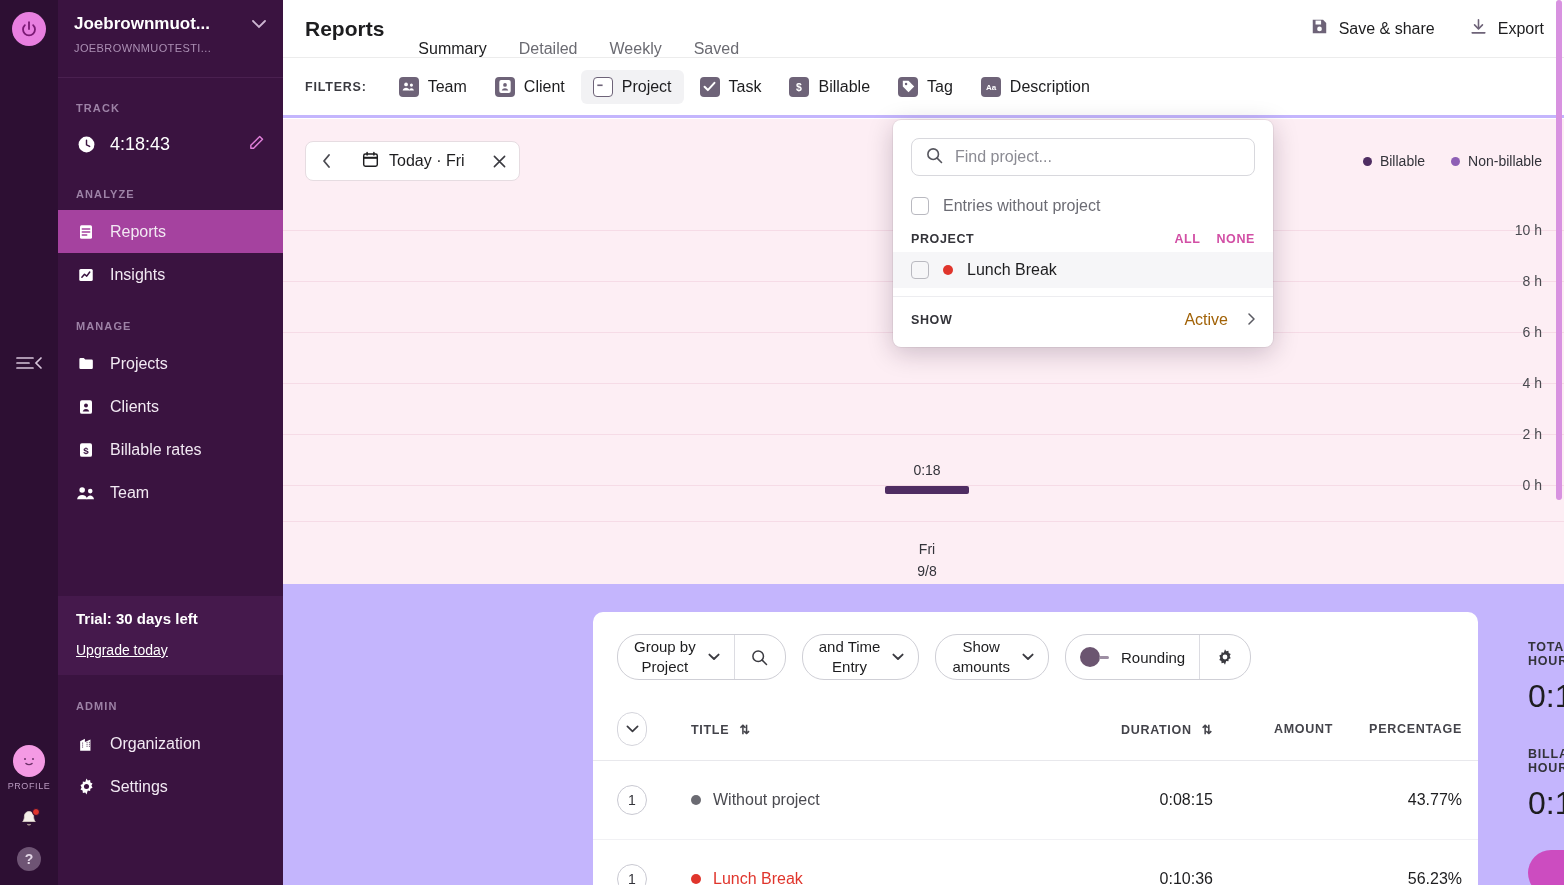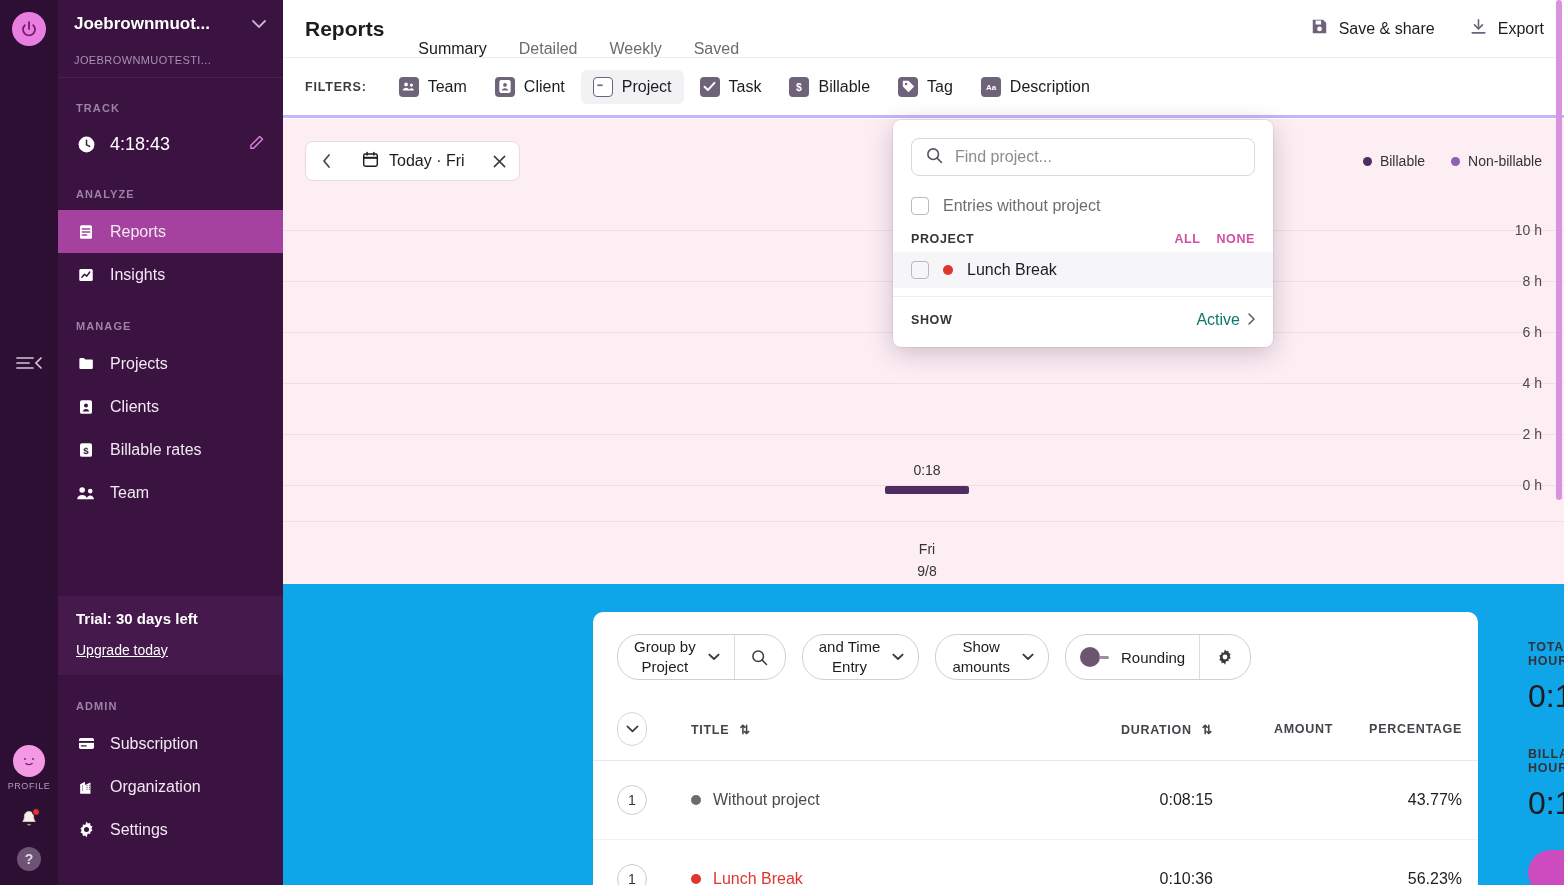--- a/index.html
+++ b/index.html
@@ -44,21 +44,21 @@
   
   .sidebar {
     width: 225px; height: 885px; background: #3a1340; flex: none;
     color: #fff; position: relative; z-index: 4;
   }
   .ws-header { padding: 14px 16px 14px 16px; display: flex; align-items: flex-start;
     border-bottom: 1px solid #4a2050; height: 78px; }
   .ws-texts { flex: 1; min-width: 0; }
   .ws-name { font-size: 17px; font-weight: bold; color: #fff;
     white-space: nowrap; overflow: hidden; text-overflow: ellipsis; }
-  .ws-sub { font-size: 11px; color: #ab8fb3; letter-spacing: .4px; margin-top: 20px;
+  .ws-sub { font-size: 11px; color: #ab8fb3; letter-spacing: .4px; margin-top: 8px;
     white-space: nowrap; overflow: hidden; text-overflow: ellipsis; }
   .ws-caret { color: #cdb6d2; font-size: 13px; padding-left: 6px; padding-top: 3px; }
 
   .sec-label { font-size: 11px; font-weight: bold; letter-spacing: 1.1px;
     color: #9d82a6; padding: 24px 0 10px 18px; }
   .nav-item { display: flex; align-items: center; height: 43px; padding-left: 18px;
     font-size: 16px; color: #f2e9f3; gap: 14px; cursor: pointer; }
   .nav-item.active { background: #a5429f; }
   .nav-ico { width: 20px; height: 20px; flex: none; display:flex;
     align-items:center; justify-content:center; }
@@ -141,25 +141,25 @@
   .dd-sechead-t { font-size: 12.5px; font-weight: bold; letter-spacing: .6px; color: #34343a; }
   .dd-allnone { margin-left: auto; display: flex; gap: 16px; }
   .dd-an { font-size: 12.5px; font-weight: bold; letter-spacing: .6px; color: #d24fa5; cursor: pointer; }
   .dd-item { display: flex; align-items: center; gap: 14px; padding: 9px 18px;
     background: #f6f6f8; cursor: pointer; }
   .pdot { width: 10px; height: 10px; border-radius: 50%; flex: none; }
   .dd-item-label { font-size: 16px; color: #1d1d1f; }
   .dd-foot { display: flex; align-items: center; padding: 14px 18px 16px 18px;
     border-top: 1px solid #ededf0; margin-top: 8px; }
   .dd-foot-t { font-size: 12.5px; font-weight: bold; letter-spacing: .6px; color: #34343a; }
-  .dd-foot-v { margin-left: auto; font-size: 16px; color: #0f766e; display: flex;
-    align-items: flex-start; gap: 8px; cursor: pointer; }
+  .dd-foot-v { margin-left: auto; font-size: 16px; color: #a16207; display: flex;
+    align-items: flex-start; gap: 20px; cursor: pointer; }
 
   
-  .bottom { position: absolute; top: 584px; left: 0; right: 0; bottom: 0; background: #0ea5e9; }
+  .bottom { position: absolute; top: 584px; left: 0; right: 0; bottom: 0; background: #c4b5fd; }
   .card { position: absolute; top: 28px; left: 310px; width: 885px; bottom: 0;
     background: #fff; border-radius: 10px 10px 0 0; }
   .controls { display: flex; align-items: center; gap: 16px; padding: 22px 24px 18px 24px; }
   .ctrl { border: 1px solid #cfcfd6; border-radius: 22px; height: 46px; display: flex;
     align-items: center; background: #fff; cursor: pointer; }
   .ctrl-txt { font-size: 15px; color: #1d1d1f; line-height: 1.32; text-align: center;
     padding: 0 10px 0 16px; }
   .ctrl-caret { padding: 0 14px 0 2px; color: #3a3a40; font-size: 11px; }
   .ctrl-div { width: 1px; height: 44px; background: #dcdce2; }
   .ctrl-sq { width: 50px; display: flex; align-items: center; justify-content: center; }
@@ -322,30 +322,20 @@
       <span>Team</span>
     </div>
 
     <div class="trial-box">
       <div class="trial-t">Trial: 30 days left</div>
       <a class="trial-link" href="#">Upgrade today</a>
     </div>
 
     <div class="admin-block">
       <div class="sec-label" style="padding-top:0;">ADMIN</div>
-      <div class="nav-item">
-        <span class="nav-ico">
-          <svg width="19" height="19" viewBox="0 0 24 24" fill="#ffffff">
-              <rect x="2.5" y="5" width="19" height="14" rx="2.2"></rect>
-          <path d="M2.5 10h19" stroke="#3a1340" stroke-width="2.4"></path>
-              <path d="M5.5 15h6" stroke="#3a1340" stroke-width="1.6" stroke-linecap="round"></path>
-            </svg>
-        </span>
-        <span>Subscription</span>
-      </div>
       <div class="nav-item">
         <span class="nav-ico">
           <svg width="19" height="19" viewBox="0 0 24 24" fill="#ffffff">
               <path d="M4 21V9l6-3v4l7-3v14z"></path>
           <path d="M6.3 11.5h1.4M6.3 14h1.4M6.3 16.5h1.4M12 10.5h1.4M12 13h1.4M12 15.5h1.4M15 10.5h1.4M15 13h1.4M15 15.5h1.4" stroke="#3a1340" stroke-width="1"></path>
             </svg>
         </span>
         <span>Organization</span>
       </div>
       <div class="nav-item">

